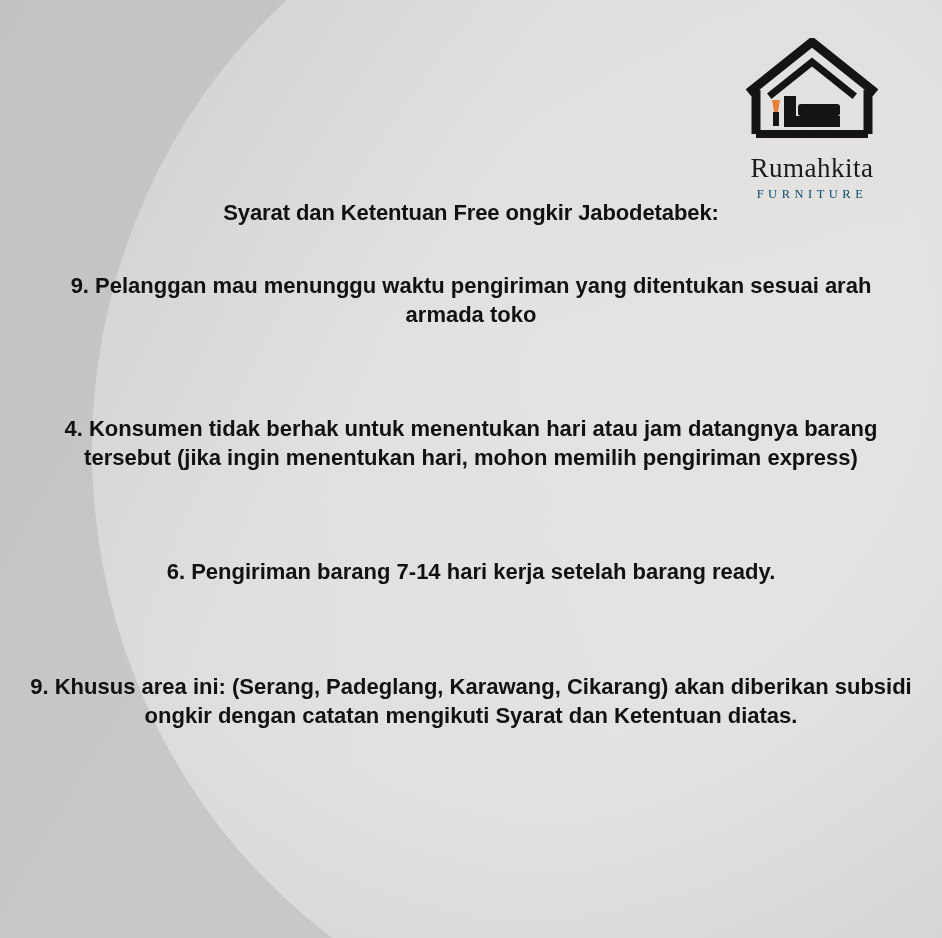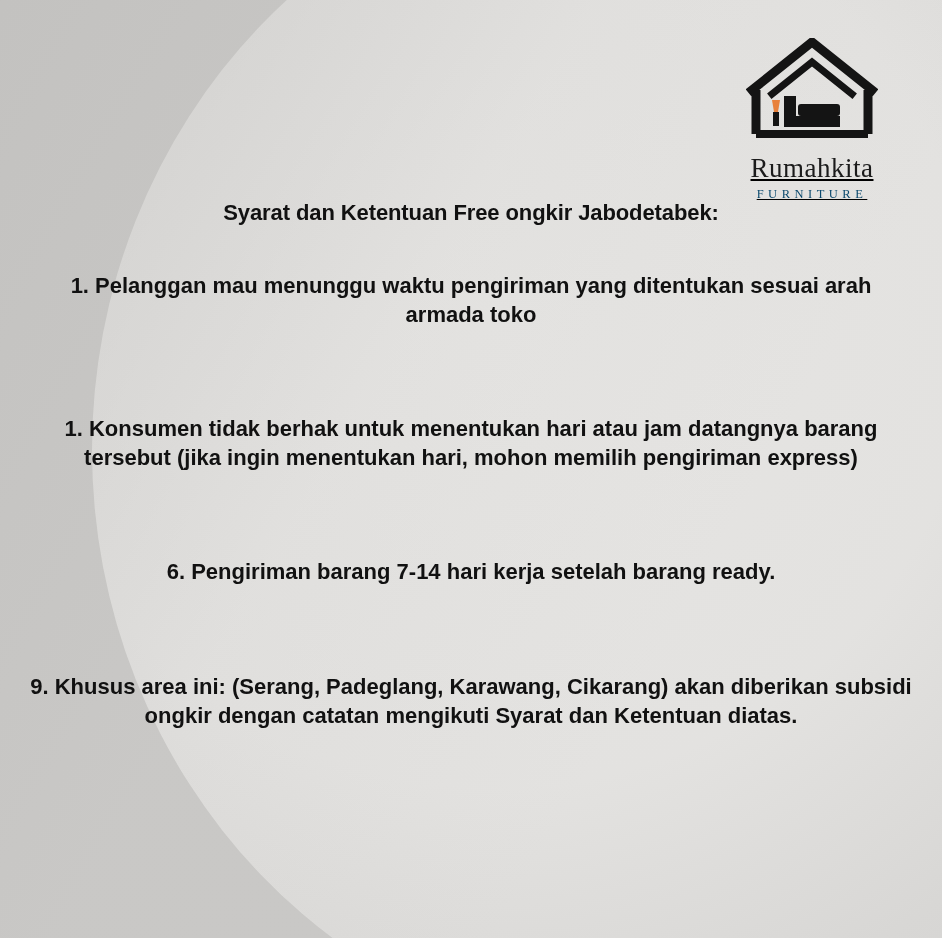--- a/index.html
+++ b/index.html
@@ -38,21 +38,20 @@
   }
 
   
   .logo {
     position: absolute;
     top: 38px;
     right: 46px;
     width: 168px;
     text-align: center;
     z-index: 5;
-    text-decoration: underline;
   }
   .logo-mark {
     width: 132px;
     height: 115px;
     margin: 0 auto;
     display: block;
   }
   .logo-name {
     font-family: "Liberation Serif", serif;
     font-size: 27px;
@@ -127,19 +126,19 @@
 
       <path d="M26 62 L34 62 L32 74 L28 74 Z" fill="#e8803a"></path>
       <rect x="27" y="74" width="6" height="14" fill="#141414"></rect>
     </svg>
     <div class="logo-name">Rumahkita</div>
     <div class="logo-sub">FURNITURE</div>
   </div>
 
   <div class="content">
     <div class="doc-title">Syarat dan Ketentuan Free ongkir Jabodetabek:</div>
-    <div class="clause c1">1. Pelanggan mau menunggu waktu pengiriman yang ditentukan sesuai arah armada toko</div>
-    <div class="clause c2">1. Konsumen tidak berhak untuk menentukan hari atau jam datangnya barang tersebut (jika ingin menentukan hari, mohon memilih pengiriman express)</div>
+    <div class="clause c1">9. Pelanggan mau menunggu waktu pengiriman yang ditentukan sesuai arah armada toko</div>
+    <div class="clause c2">4. Konsumen tidak berhak untuk menentukan hari atau jam datangnya barang tersebut (jika ingin menentukan hari, mohon memilih pengiriman express)</div>
     <div class="clause c3">6. Pengiriman barang 7-14 hari kerja setelah barang ready.</div>
     <div class="clause c4">9. Khusus area ini: (Serang, Padeglang, Karawang, Cikarang) akan diberikan subsidi ongkir dengan catatan mengikuti Syarat dan Ketentuan diatas.</div>
   </div>
 
 </div>
 
 </body></html>

